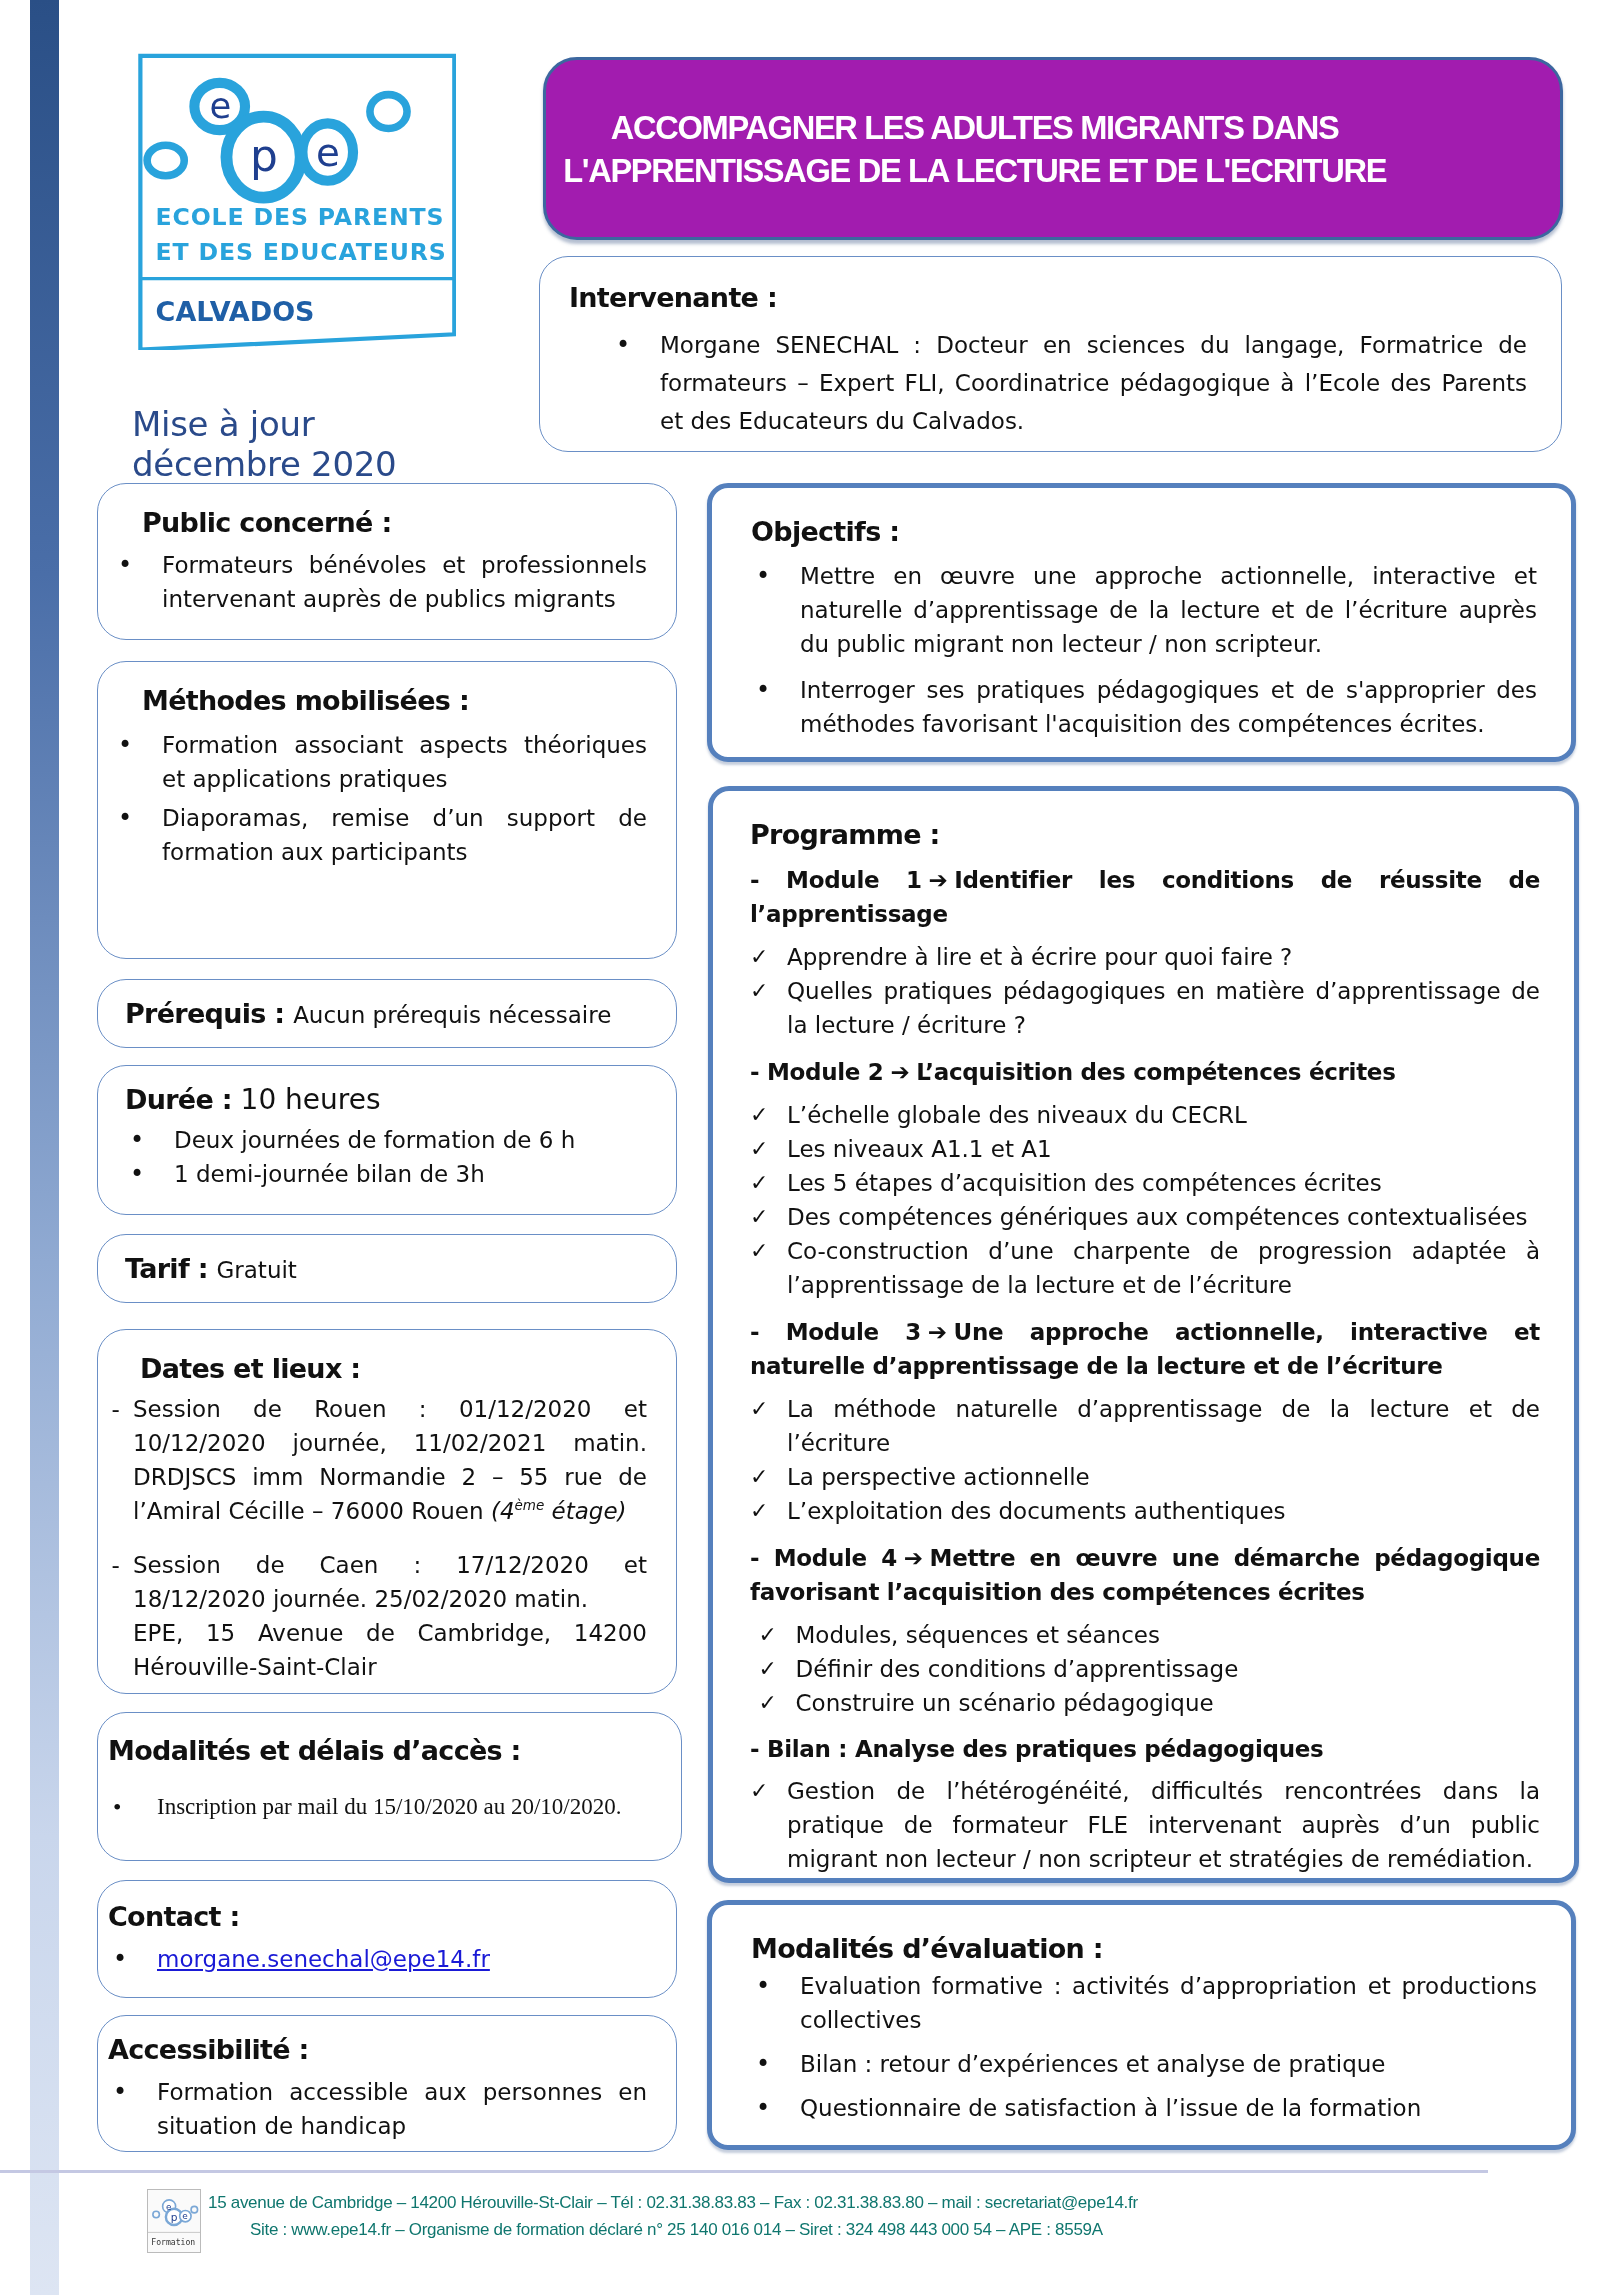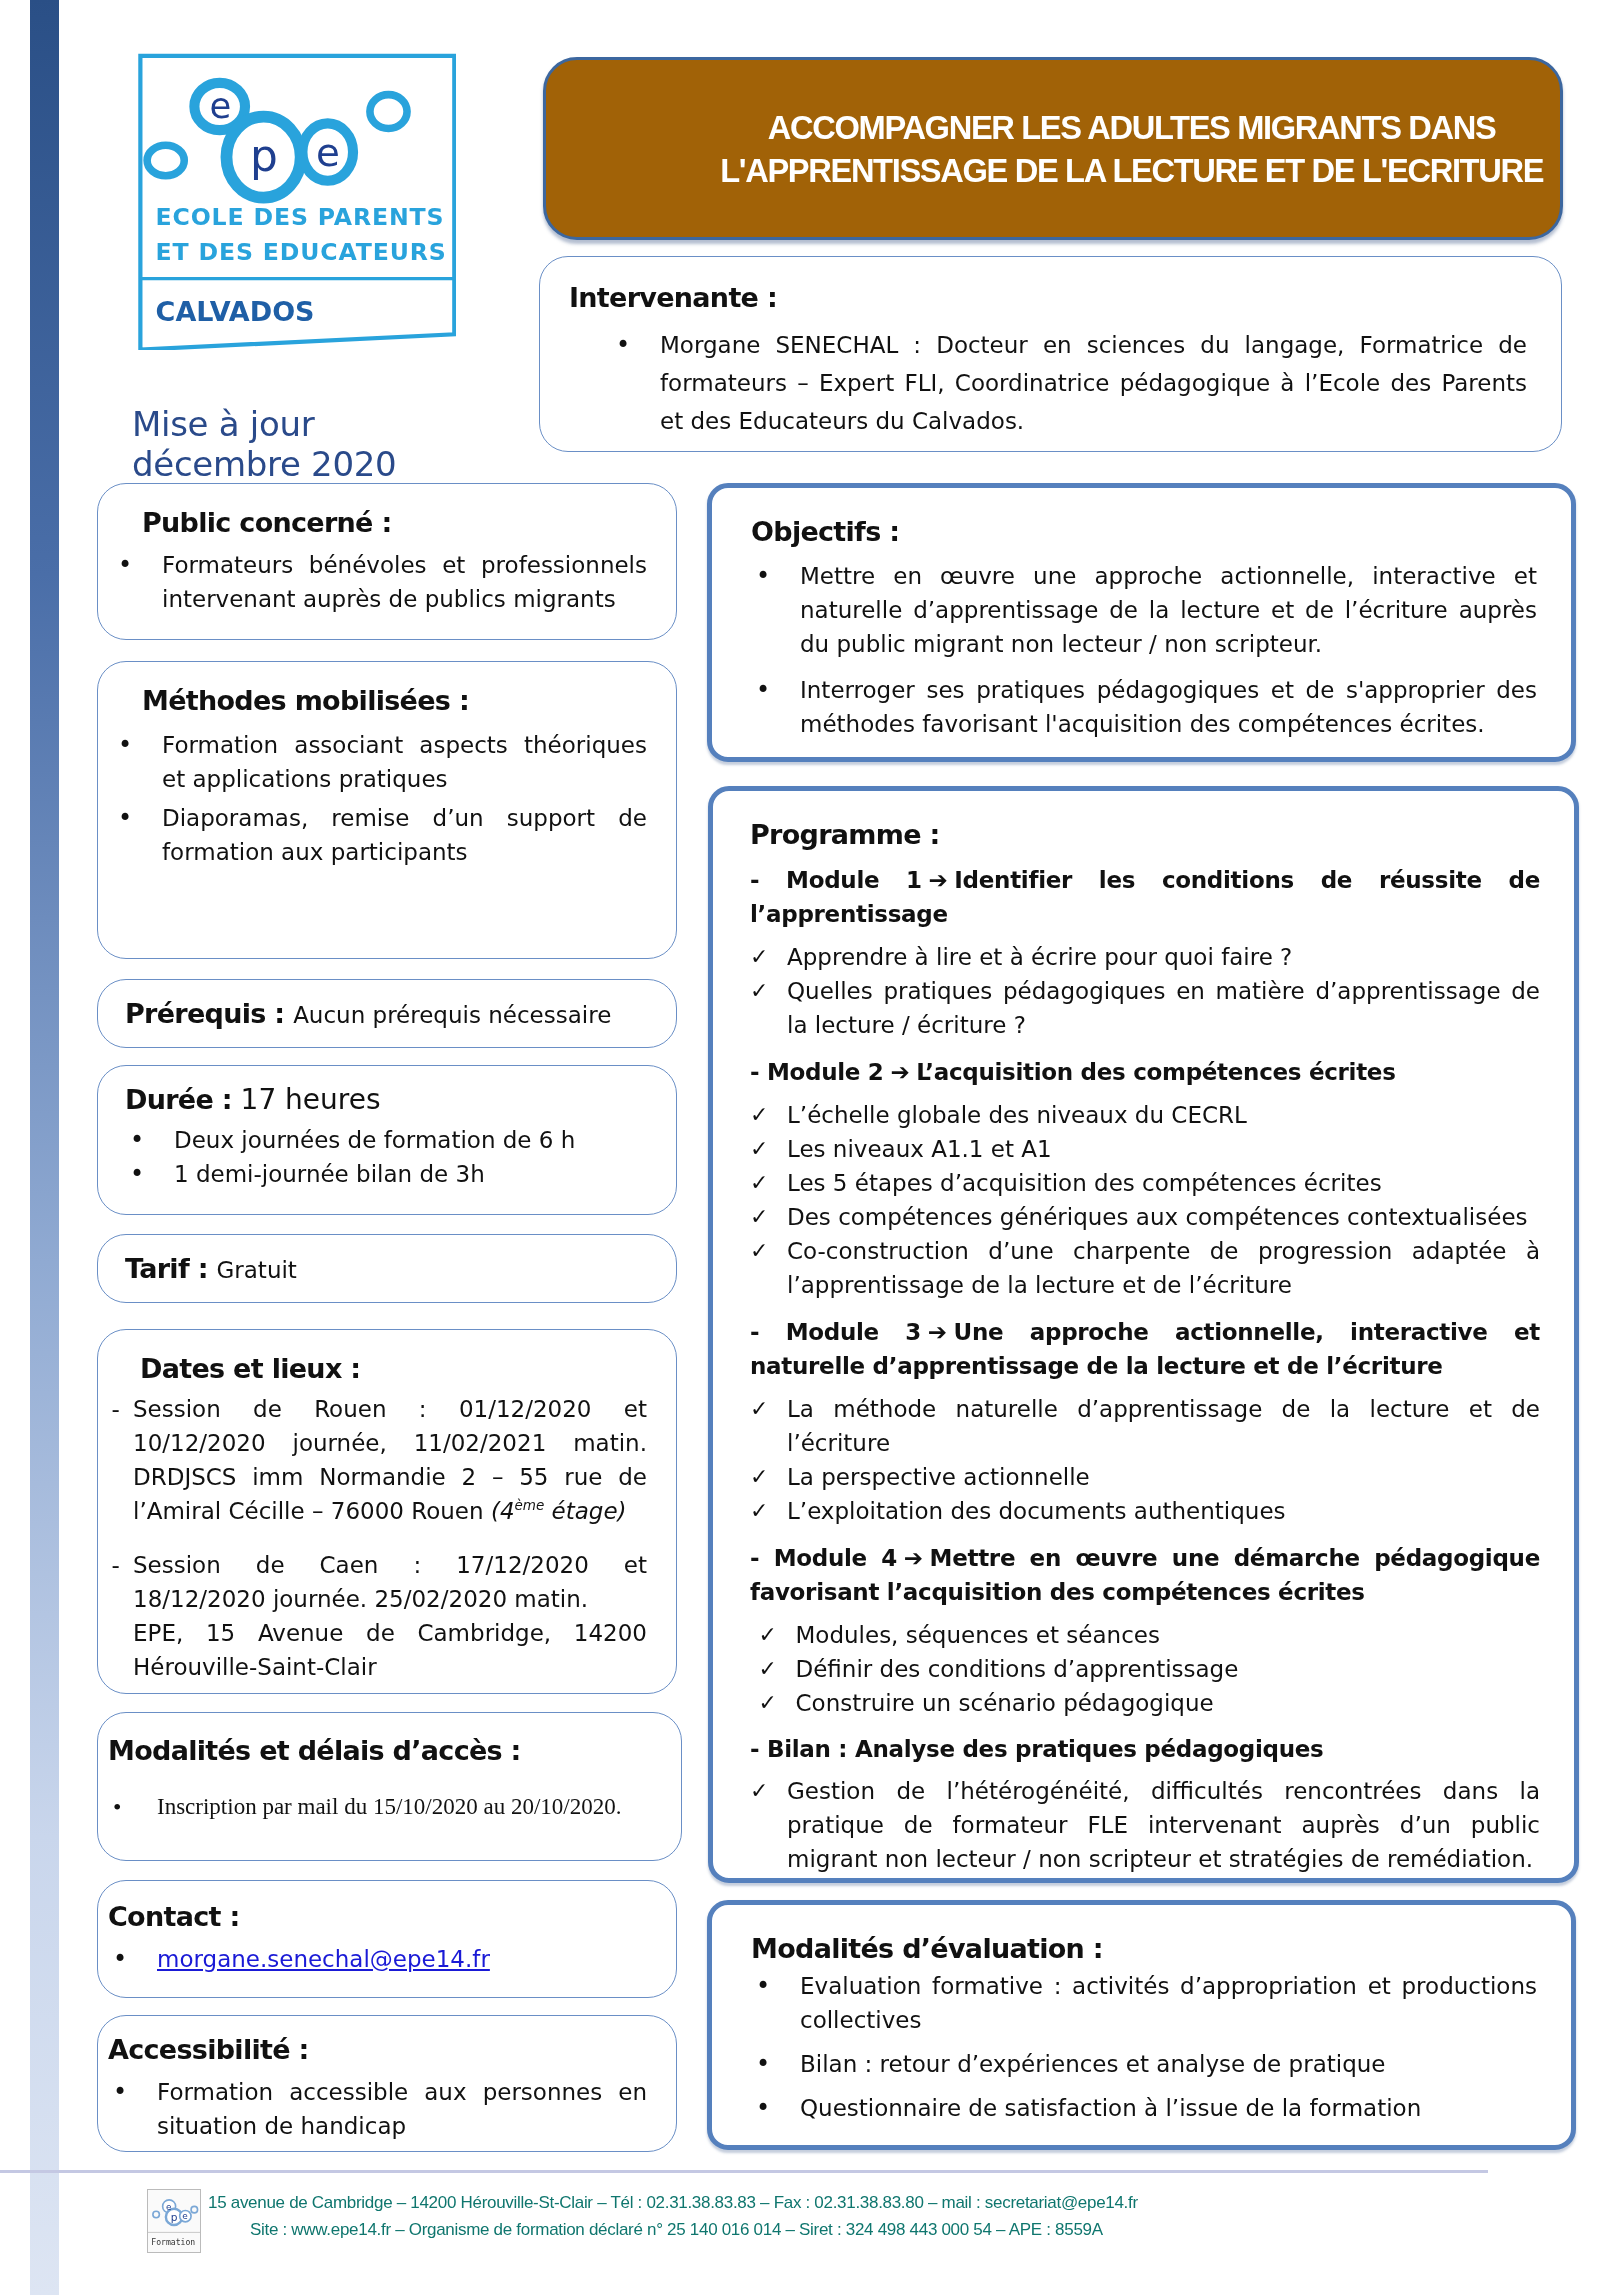--- a/index.html
+++ b/index.html
@@ -17,23 +17,23 @@
     }
     .logo svg { width: 100%; height: 100%; display: block; }
     .update-date {
       position: absolute; left: 132px; top: 404px; width: 338px;
       font-family: "DejaVu Sans", sans-serif; font-size: 34px; color: #2a4a8a;
       letter-spacing: -0.3px;
     }
     
     .title-box {
       position: absolute; left: 543px; top: 57px; width: 1020px; height: 183px;
-      background: #a16207; border: 3.4px solid #3c679f; border-radius: 34px;
+      background: #a21caf; border: 3.4px solid #3c679f; border-radius: 34px;
       box-shadow: 0 3.4px 3.4px rgba(40,70,120,0.35);
-      display: flex; align-items: center; justify-content: flex-end; box-sizing: border-box;
+      display: flex; align-items: center; justify-content: flex-start; box-sizing: border-box;
     }
     .title-box h1 {
       margin: 0; color: #fff; text-align: center; font-size: 34px; line-height: 43px;
       font-family: "Liberation Sans", sans-serif; font-weight: bold; letter-spacing: -1.4px;
       transform: scaleX(0.96);
     }
     
     .box {
       position: absolute; box-sizing: border-box; background: #fff;
       border: 1.7px solid #6a8fc6; border-radius: 29px;
@@ -139,21 +139,21 @@
 <div class="box" style="left:97px; top:979px; width:580px; height:69px; padding:15px 17px 0 27px; overflow:hidden;">
   <h2>
     <span>Prérequis :</span>
     <span class="inline-val">Aucun prérequis nécessaire</span>
   </h2>
 </div>
 
 <div class="box" style="left:97px; top:1065px; width:580px; height:150px; padding:15px 17px 0 27px;">
   <h2>
     <span>Durée :</span>
-    <span class="inline-val lg">17 heures</span>
+    <span class="inline-val lg">10 heures</span>
   </h2>
   <ul class="bullets" style="margin-top:5px;">
     <li>Deux journées de formation de 6 h</li>
     <li>1 demi-journée bilan de 3h</li>
   </ul>
 </div>
 
 <div class="box" style="left:97px; top:1234px; width:580px; height:69px; padding:15px 17px 0 27px;">
   <h2>
     <span>Tarif :</span>

